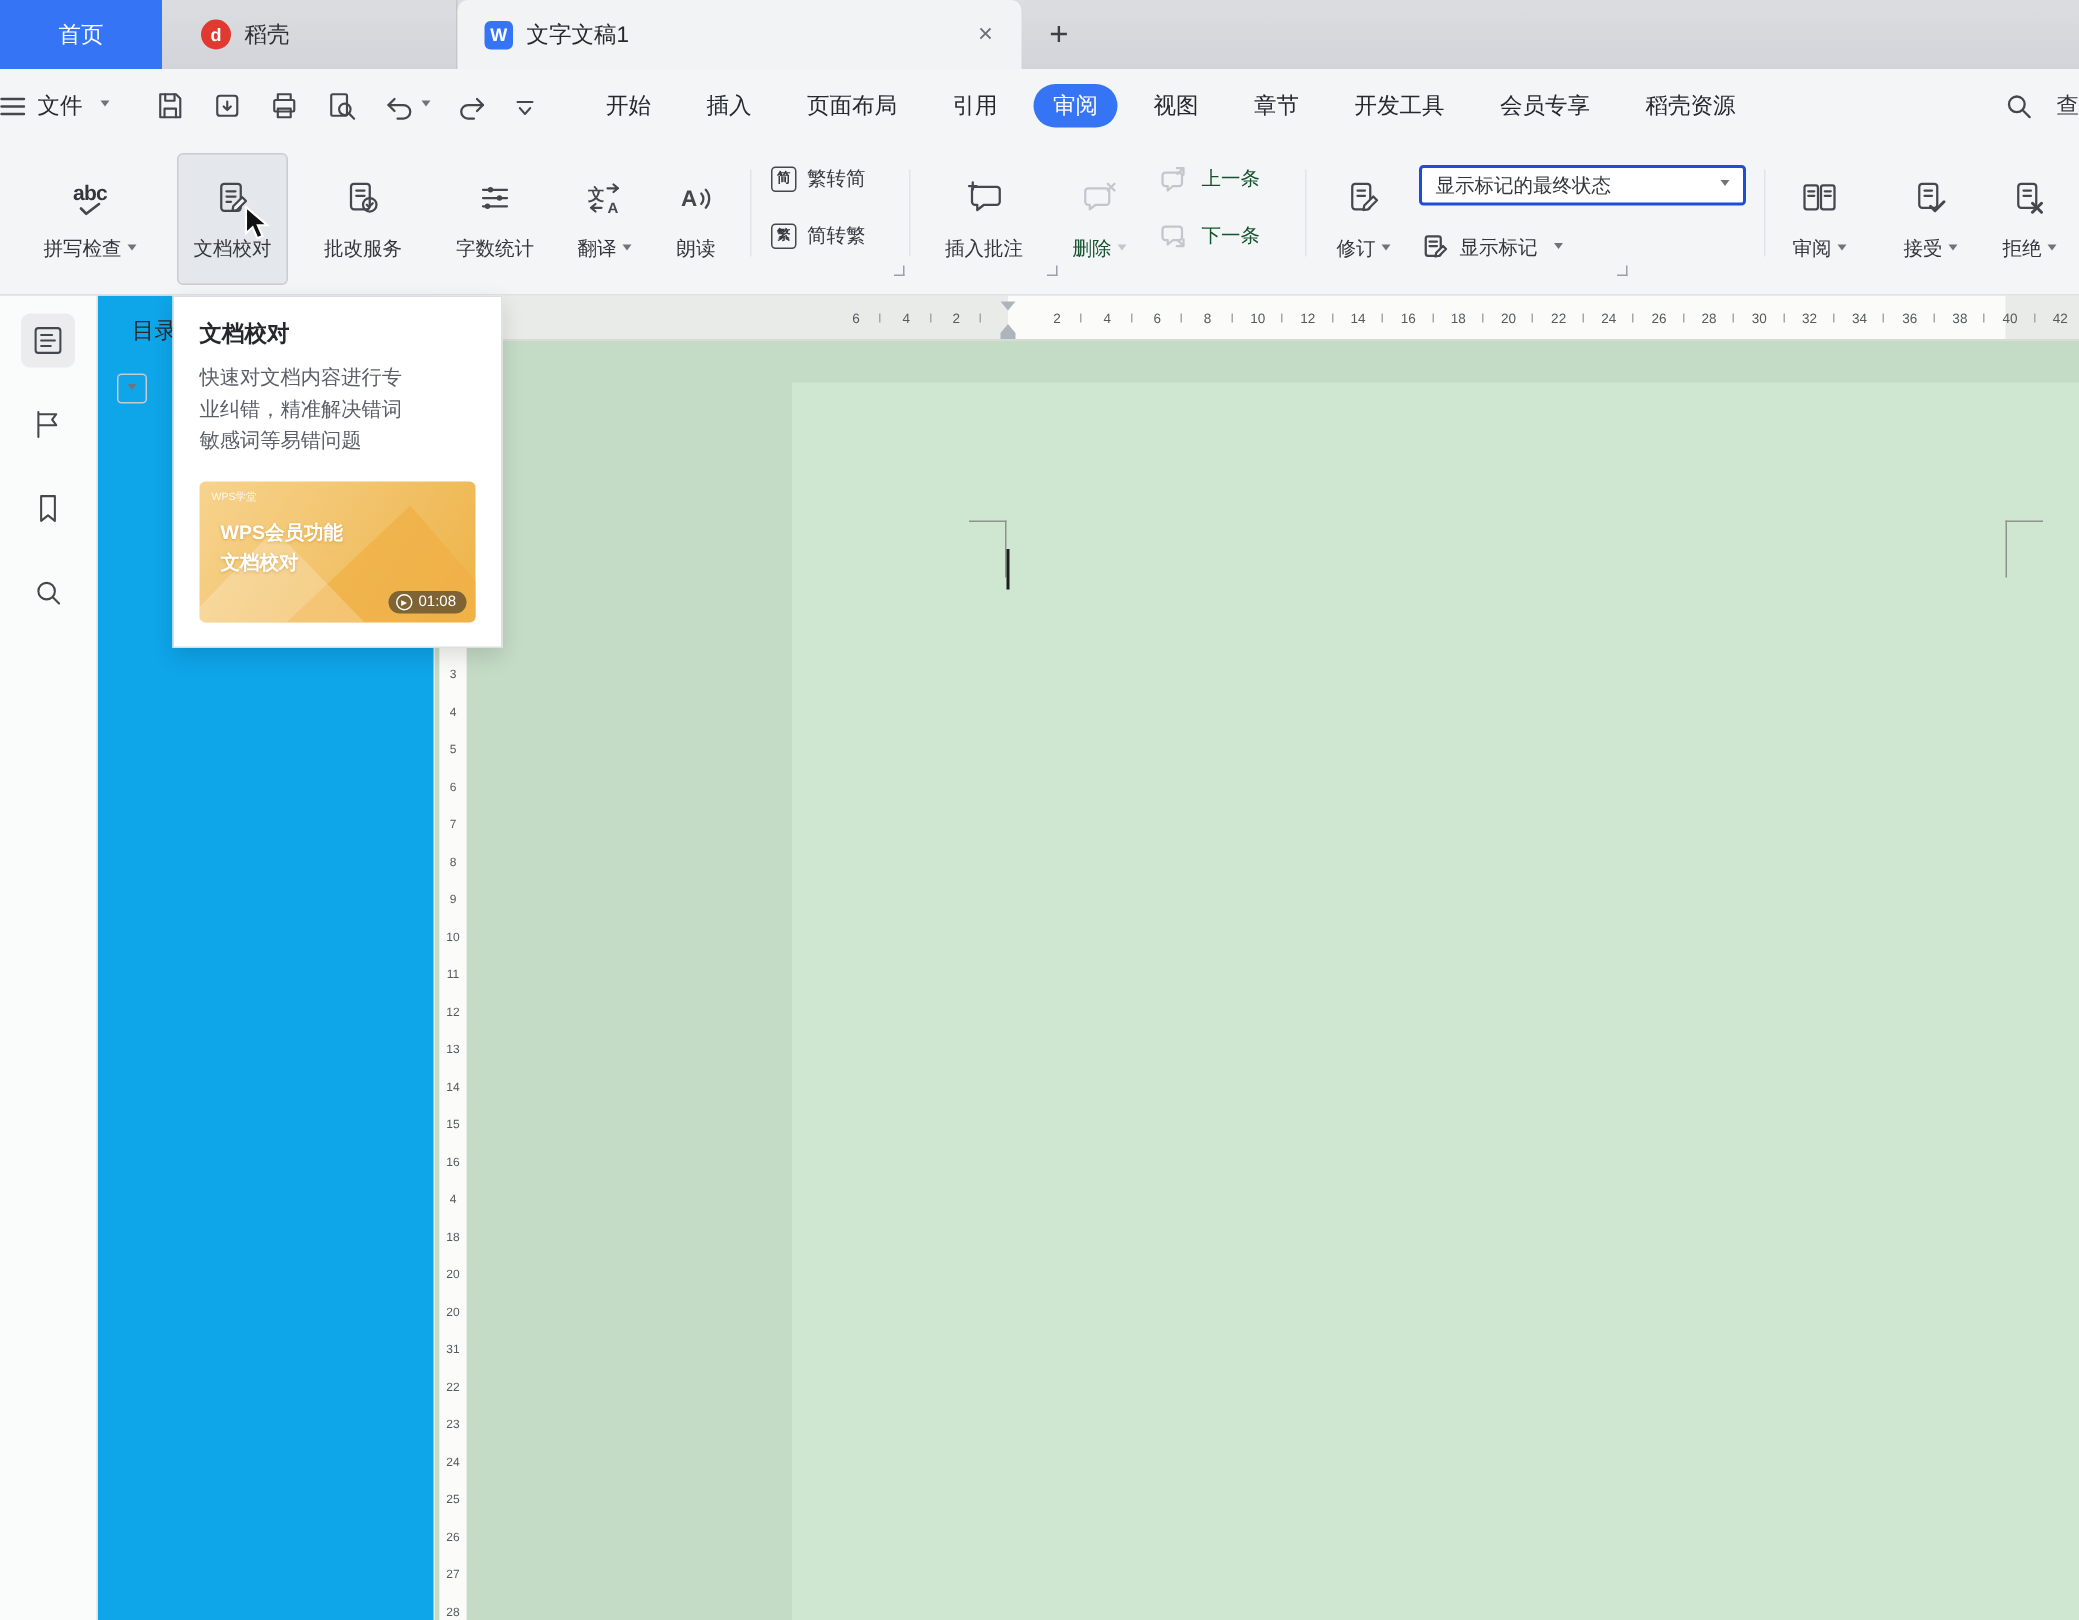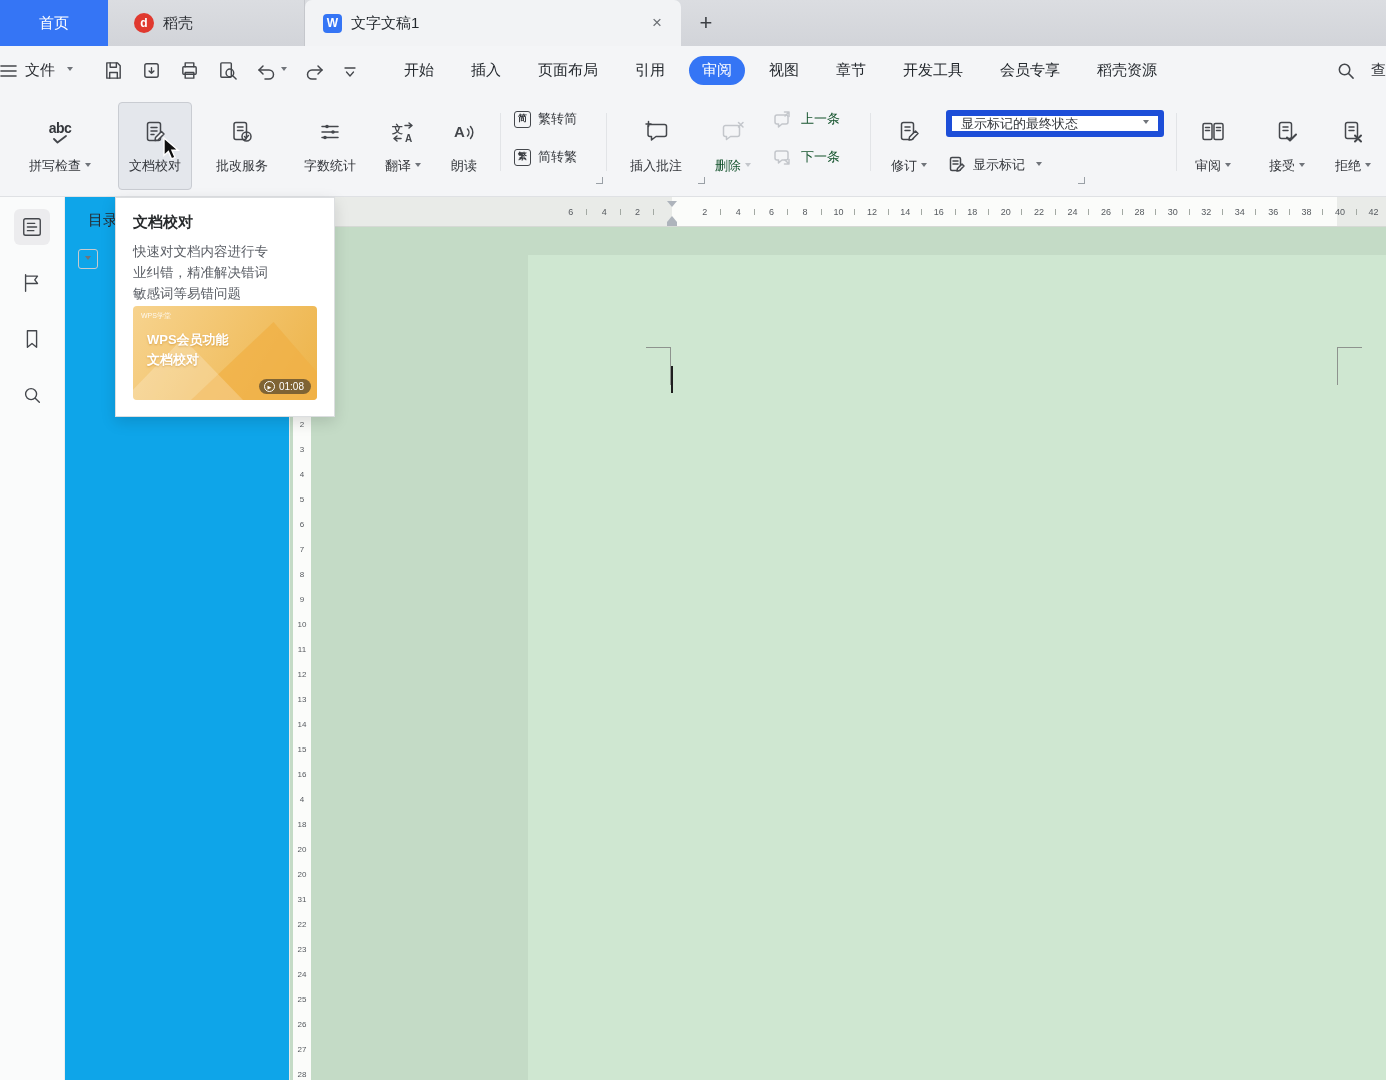--- a/index.html
+++ b/index.html
@@ -36,21 +36,21 @@
 .btnrow{position:absolute;top:49px;left:0;right:0;height:102px}
 .rbig{position:absolute;top:7px;height:88px;display:flex;flex-direction:column;align-items:center;padding-top:13px;gap:9px;border-radius:4px;border:1px solid transparent;color:#33363b;font-size:13px}
 .rbig .lbl{display:flex;align-items:center;white-space:nowrap}
 .rbig.hover{background:#e4e7ec;border-color:#c9ccd2}
 .ric{height:32px;display:flex;align-items:center;justify-content:center}
 .sep{position:absolute;top:18px;width:1px;height:58px;background:#e2e4e7}
 .rrowcol{position:absolute;top:9px;display:flex;flex-direction:column;gap:8px}
 .rrow{display:flex;align-items:center;gap:7px;font-size:13px;color:#33363b;height:30px;padding:0 6px;white-space:nowrap}
 .disabled{color:#14532d}
 .cnbox{width:17px;height:17px;border:1.5px solid #44474c;border-radius:3px;font-size:9px;line-height:13px;text-align:center;font-weight:bold;color:#33363b}
-.combo{width:218px;height:27px;background:#fff;border:6px solid #1d4ed8;border-radius:3px;display:flex;align-items:center;justify-content:space-between;padding:0 9px;font-size:13px;color:#33363b}
+.combo{width:218px;height:27px;background:#fff;border:2px solid #1d4ed8;border-radius:3px;display:flex;align-items:center;justify-content:space-between;padding:0 9px;font-size:13px;color:#33363b}
 .launcher{position:absolute;width:7px;height:7px;border-right:1.5px solid #9aa0a6;border-bottom:1.5px solid #9aa0a6}
 svg.ic{fill:none;stroke:#44474c;stroke-width:1.5;stroke-linecap:round;stroke-linejoin:round;display:block}
 svg.ic text{stroke:none;fill:#44474c;font-family:"Liberation Sans",sans-serif}
 svg.ic .fl{fill:#44474c;stroke:none}
 .disabled svg.ic{stroke:#c3c6cb}
 .abcstack{display:flex;flex-direction:column;align-items:center;line-height:1}
 .abcstack b{font-size:14px;letter-spacing:-.5px;color:#33363b}
 
 
 .sidebar{position:absolute;left:0;top:197px;bottom:0;width:65px;background:#fafbfb;border-right:1px solid #ededee;z-index:6;display:flex;flex-direction:column;align-items:center;padding-top:12px;gap:20px}
@@ -77,21 +77,21 @@
 .vnums{position:absolute;left:0;right:0;top:160px;z-index:2}
 .vnum{display:block;height:25px;line-height:25px;text-align:center;font-size:8px;color:#565a5f}
 .cmark-l{position:absolute;left:356px;top:150px;width:25px;height:38px;border-top:1px solid #8e938e;border-right:1px solid #8e938e}
 .cmark-r{position:absolute;left:1047px;top:150px;width:25px;height:38px;border-top:1px solid #8e938e;border-left:1px solid #8e938e}
 .textcaret{position:absolute;left:381px;top:169px;width:2px;height:27px;background:#1e1e1e}
 
 
 .tooltip{position:absolute;left:115px;top:197px;width:220px;background:#fff;border:1px solid #dcdee0;box-shadow:0 5px 14px rgba(0,0,0,.13);z-index:50;padding:15px 17px 16px}
 .tiptitle{font-size:15px;font-weight:bold;color:#26292b;margin-bottom:9px}
 .tipline{display:block;font-size:13.5px;color:#5b5f66;line-height:21px}
-.tipcard{margin-top:2px;height:94px;border-radius:4px;position:relative;overflow:hidden;background:linear-gradient(120deg,#f7d38e,#edb348)}
+.tipcard{margin-top:17px;height:94px;border-radius:4px;position:relative;overflow:hidden;background:linear-gradient(120deg,#f7d38e,#edb348)}
 .m1{position:absolute;bottom:0;left:-10px;width:120px;height:62px;background:rgba(255,255,255,.22);clip-path:polygon(0 100%,50% 0,100% 100%)}
 .m2{position:absolute;bottom:0;right:-24px;width:150px;height:78px;background:rgba(240,176,70,.75);clip-path:polygon(0 100%,55% 0,100% 100%)}
 .wm{position:absolute;left:8px;top:5px;font-size:7px;color:rgba(255,255,255,.85)}
 .ct1{position:absolute;left:14px;top:25px;font-size:13px;font-weight:bold;color:#fff;text-shadow:0 1px 2px rgba(186,120,22,.45)}
 .ct2{position:absolute;left:14px;top:45px;font-size:13px;font-weight:bold;color:#fff;text-shadow:0 1px 2px rgba(186,120,22,.45)}
 .badge{position:absolute;right:6px;bottom:6px;background:rgba(35,35,35,.55);border-radius:9px;padding:2px 7px 2px 5px;font-size:10px;color:#fff;display:flex;align-items:center;gap:4px}
 .playc{width:11px;height:11px;border:1px solid #fff;border-radius:50%;display:flex;align-items:center;justify-content:center;font-size:5px;color:#fff}
 
 
 .cursor{position:absolute;left:162px;top:137px;z-index:100}

